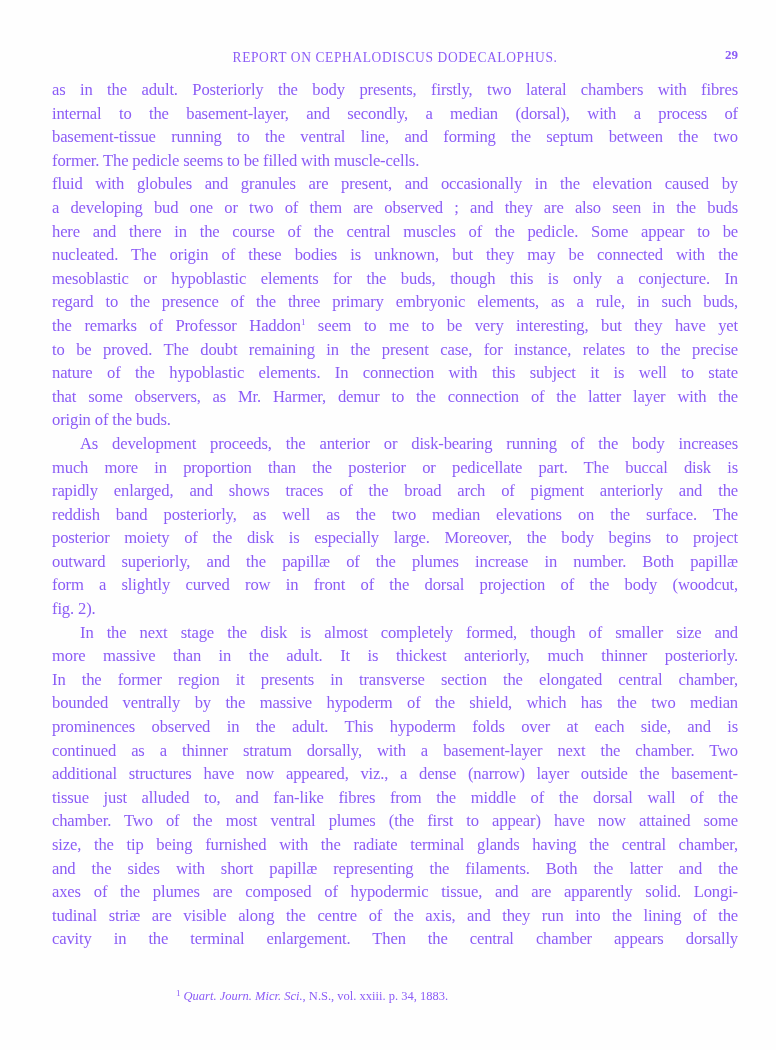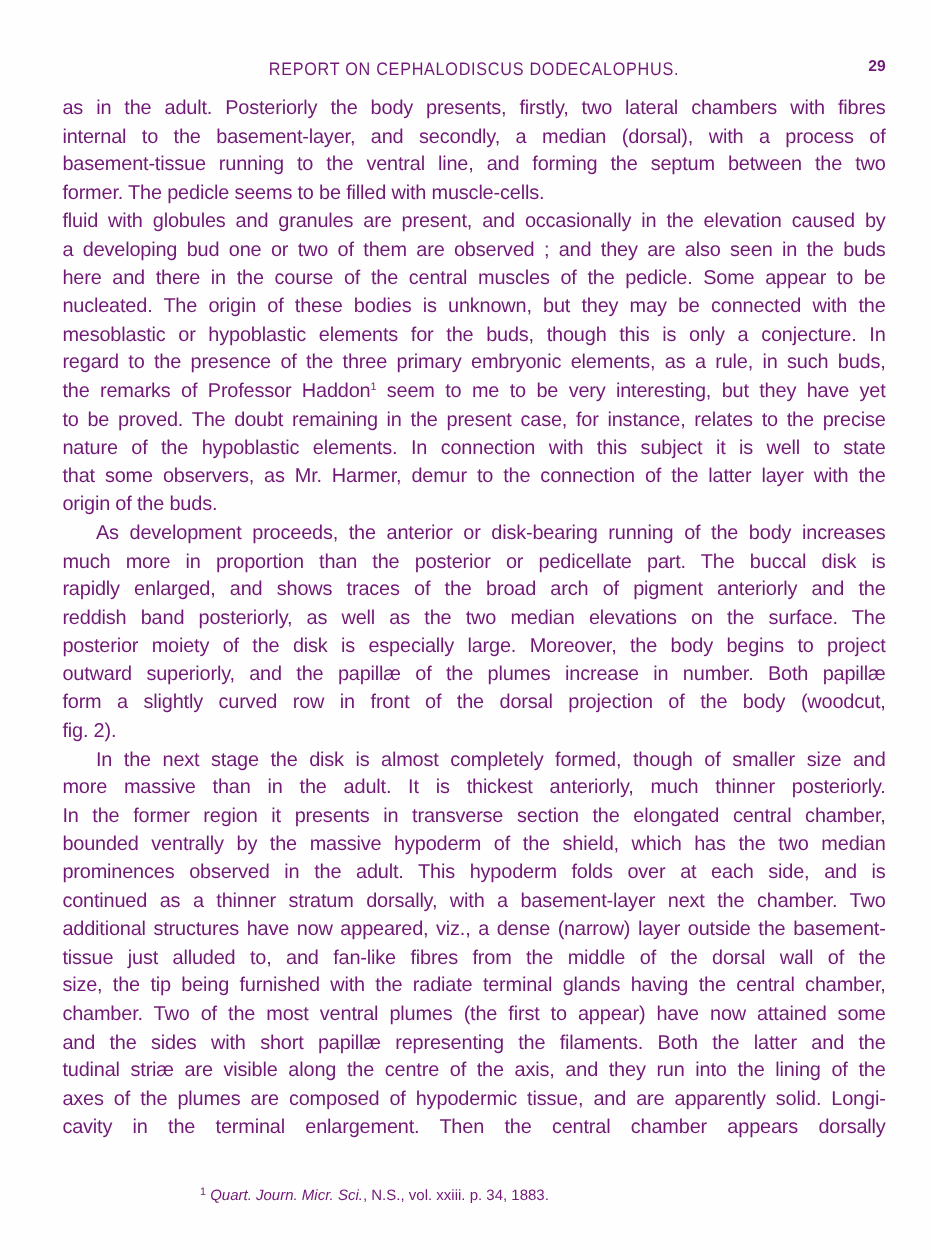--- a/index.html
+++ b/index.html
@@ -1,20 +1,20 @@
 <!DOCTYPE html>
 <html><head>
   <meta charset="utf-8">
   <style>
     html, body { margin: 0; padding: 0; background: #ffffff; }
     body { width: 776px; height: 1050px; position: relative; overflow: hidden; }
     .page {
       position: absolute; left: 0; top: 0; width: 776px; height: 1050px;
-      background: #fefefe; color: #701a75;
-      font-family: Liberation Sans, sans-serif;
+      background: #fefefe; color: #8b5cf6;
+      font-family: Liberation Serif, serif;
     }
     .running-head {
       position: absolute; top: 49px; left: 52px; width: 686px; height: 20px;
     }
     .running-title {
       position: absolute; left: 0; right: 0; text-align: center;
       font-size: 13.5px; letter-spacing: 0.6px; top: 0;
       transform: scaleY(1.12); transform-origin: top;
     }
     .page-number {
@@ -79,25 +79,25 @@
       </div>
       <div>
         <div class="line indent">In the next stage the disk is almost completely formed, though of smaller size and</div>
         <div class="line">more massive than in the adult.  It is thickest anteriorly, much thinner posteriorly.</div>
         <div class="line">In the former region it presents in transverse section the elongated central chamber,</div>
         <div class="line">bounded ventrally by the massive hypoderm of the shield, which has the two median</div>
         <div class="line">prominences observed in the adult.  This hypoderm folds over at each side, and is</div>
         <div class="line">continued as a thinner stratum dorsally, with a basement-layer next the chamber.  Two</div>
         <div class="line">additional structures have now appeared, viz., a dense (narrow) layer outside the basement-</div>
         <div class="line">tissue just alluded to, and fan-like fibres from the middle of the dorsal wall of the</div>
+        <div class="line">chamber.  Two of the most ventral plumes (the first to appear) have now attained some</div>
         <div class="line">size, the tip being furnished with the radiate terminal glands having the central chamber,</div>
-        <div class="line">chamber.  Two of the most ventral plumes (the first to appear) have now attained some</div>
         <div class="line">and the sides with short papillæ representing the filaments.  Both the latter and the</div>
+        <div class="line">axes of the plumes are composed of hypodermic tissue, and are apparently solid.  Longi-</div>
         <div class="line">tudinal striæ are visible along the centre of the axis, and they run into the lining of the</div>
-        <div class="line">axes of the plumes are composed of hypodermic tissue, and are apparently solid.  Longi-</div>
         <div class="line">cavity in the terminal enlargement.  Then the central chamber appears dorsally</div>
       </div>
     </div>
 
   <div class="footnote">
     <span class="fn-num">1</span>
     <i>Quart. Journ. Micr. Sci.</i><span>, N.S., vol. xxiii. p. 34, 1883.</span>
   </div>
 </div>
 

